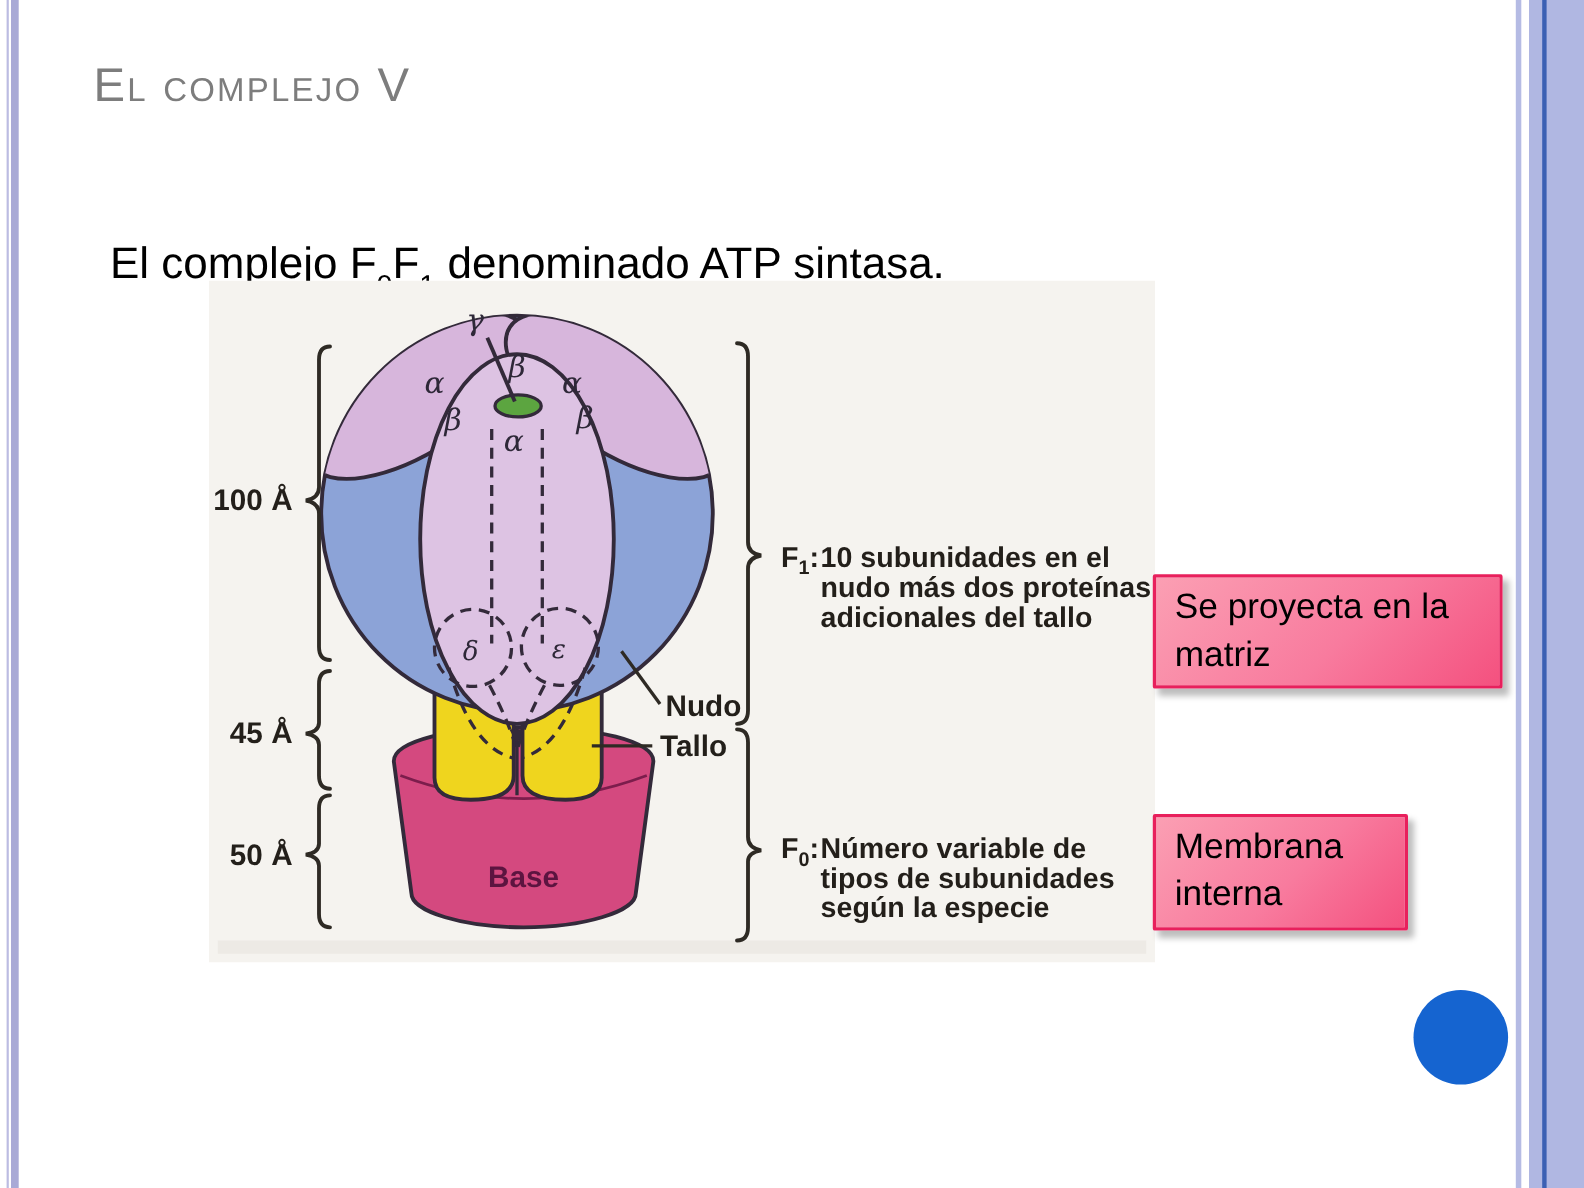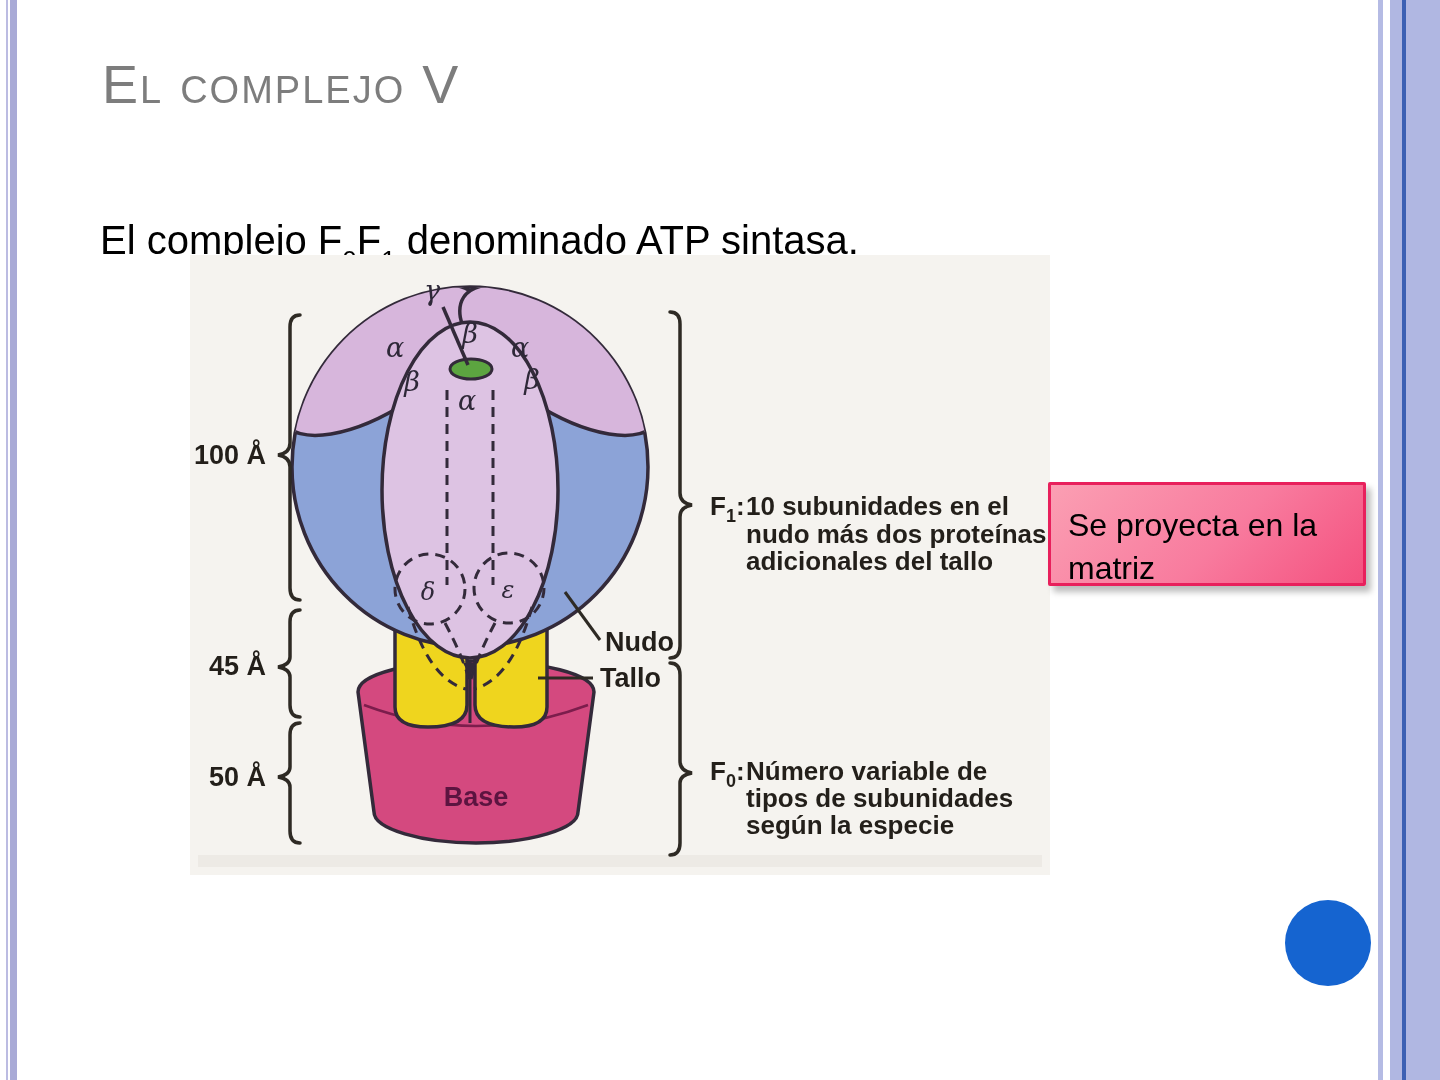--- a/index.html
+++ b/index.html
@@ -9,39 +9,39 @@
   }
   
   .edge{position:absolute;top:0;height:1080px;}
   .edge-l-thin{left:6px;width:2px;background:#bcbce2;}
   .edge-l-thick{left:10px;width:7px;background:#a9aad6;}
   .edge-r-thin{left:1378px;width:5px;background:#b5bbe4;}
   .edge-r-band{left:1390px;width:50px;background:#b0b7e2;}
   .edge-r-dark{left:1402px;width:4px;background:#3c60b3;}
 
   .title{
-    position:absolute;left:102px;top:56px;
-    font-size:54px;line-height:1.05;color:#7d7d7d;
+    position:absolute;left:85px;top:56px;
+    font-size:43px;line-height:1.05;color:#7d7d7d;
     font-variant:small-caps;letter-spacing:2px;white-space:nowrap;
   }
   .subtitle{
     position:absolute;left:100px;top:178px;
     font-size:40px;color:#000000;white-space:nowrap;margin-top:40px;
   }
   .subtitle sub{font-size:26px;line-height:0;position:relative;top:6px;}
 
   .diagram-wrap{position:absolute;left:190px;top:255px;width:860px;height:620px;}
 
   .callout{
     position:absolute;
     background:linear-gradient(135deg,#fb9fb3 0%,#f87b9e 55%,#f4517f 100%);
     border:3px solid #e8205c;border-radius:2px;
     box-shadow:5px 6px 6px #bdbdbd;
     color:#000;font-size:32px;line-height:1.35;
-    padding:19px 17px;box-sizing:border-box;
+    padding:5px 17px;box-sizing:border-box;margin-top:40px;
   }
   .callout-matrix{left:1048px;top:482px;width:318px;height:104px;}
   .callout-membrane{left:1048px;top:700px;width:232px;height:106px;}
 
   .blue-dot{
     position:absolute;left:1285px;top:900px;width:86px;height:86px;
     border-radius:50%;background:#1564d0;
   }
 
   
@@ -156,16 +156,17 @@
 
       <line x1="375" y1="337" x2="410" y2="385" stroke="#2e2a24" stroke-width="3"></line>
       <text class="scantext" x="415" y="396">Nudo</text>
       <line x1="348" y1="423" x2="403" y2="423" stroke="#2e2a24" stroke-width="3"></line>
       <text class="scantext" x="410" y="432">Tallo</text>
       <text class="base-label" x="286" y="551" text-anchor="middle">Base</text>
     </svg>
   </div>
 
   <div class="callout callout-matrix">Se proyecta en la matriz</div>
+  <div class="callout callout-membrane">Membrana interna</div>
 
   <div class="blue-dot"></div>
 
 </div>
 
 </body></html>

